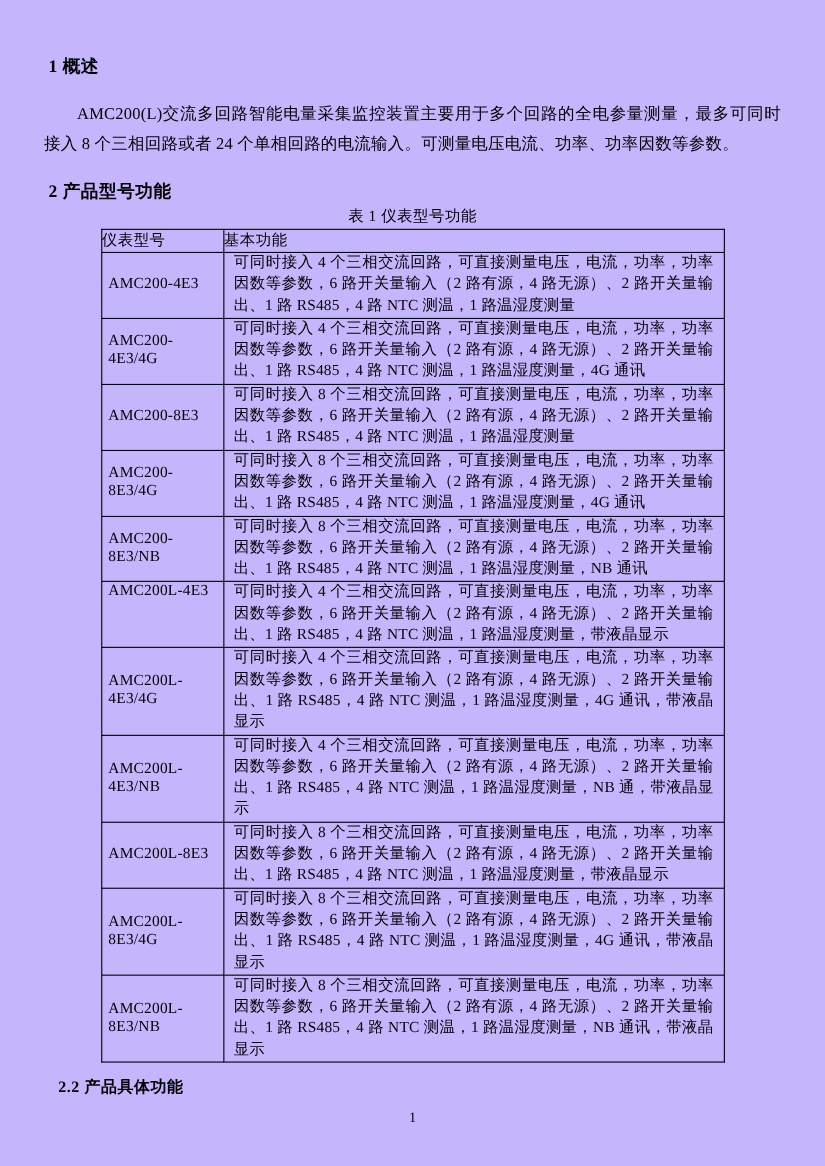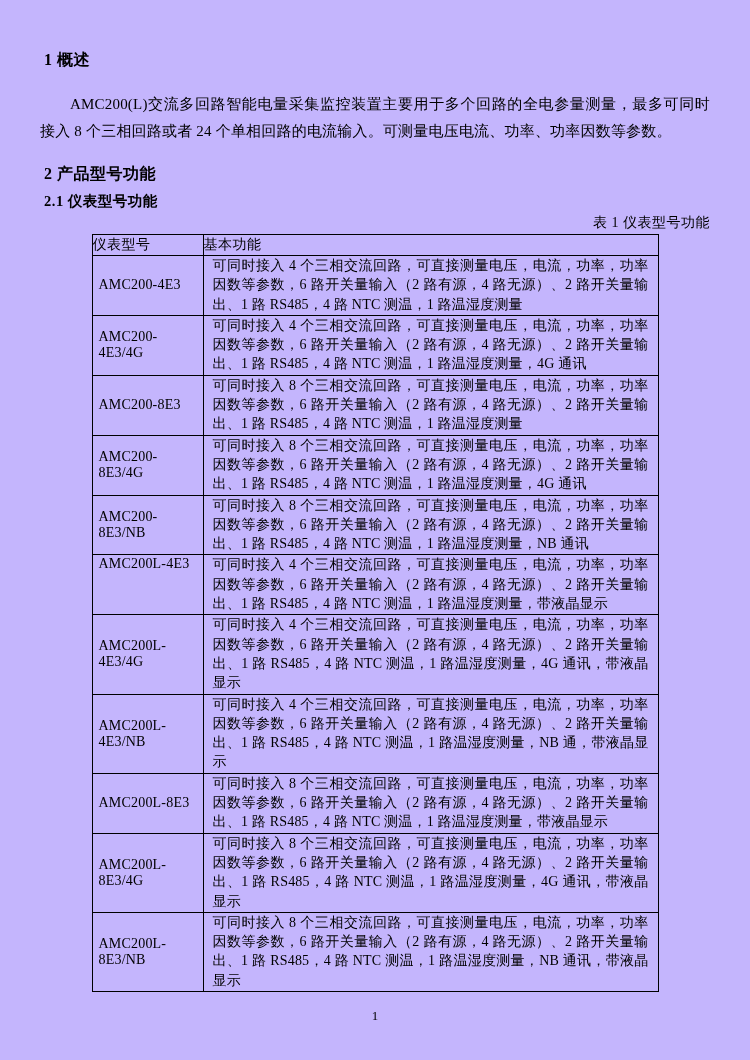--- a/index.html
+++ b/index.html
@@ -40,21 +40,21 @@
   }
   .section21-heading {
     margin-top: 7px;
     font-size: 14.5px;
     font-weight: bold;
     margin-left: 4px;
     letter-spacing: 0.5px;
   }
   .table-caption {
     margin-top: 3px;
-    text-align: right;
+    text-align: center;
     font-size: 14px;
     letter-spacing: 0.5px;
   }
   table.models {
     width: 566px;
     margin: 2px auto 0 auto;
     border-collapse: collapse;
     table-layout: fixed;
   }
   table.models th, table.models td {
@@ -103,21 +103,20 @@
 </head>
 <body>
 
 <div class="page">
   <div class="content">
 
     <div class="h-level1">1 概述</div>
     <div class="overview-para">AMC200(L)交流多回路智能电量采集监控装置主要用于多个回路的全电参量测量，最多可同时接入 8 个三相回路或者 24 个单相回路的电流输入。可测量电压电流、功率、功率因数等参数。</div>
 
     <div class="section2-heading">2 产品型号功能</div>
-    <div class="section21-heading">2.1 仪表型号功能</div>
 
     <div class="table-caption">表 1 仪表型号功能</div>
 
     <table class="models">
       <colgroup>
           <col class="c-model">
           <col class="c-func">
         </colgroup>
       <thead>
         <tr>
@@ -166,17 +165,18 @@
           <td class="model">AMC200L-8E3/4G</td>
           <td class="func">可同时接入 8 个三相交流回路，可直接测量电压，电流，功率，功率因数等参数，6 路开关量输入（2 路有源，4 路无源）、2 路开关量输出、1 路 RS485，4 路 NTC 测温，1 路温湿度测量，4G 通讯，带液晶显示</td>
         </tr>
         <tr>
           <td class="model">AMC200L-8E3/NB</td>
           <td class="func">可同时接入 8 个三相交流回路，可直接测量电压，电流，功率，功率因数等参数，6 路开关量输入（2 路有源，4 路无源）、2 路开关量输出、1 路 RS485，4 路 NTC 测温，1 路温湿度测量，NB 通讯，带液晶显示</td>
         </tr>
       </tbody>
     </table>
 
+    <div class="section22-heading">2.2 产品具体功能</div>
 
   </div>
 
   <div class="page-number">1</div>
 </div>
 
 </body></html>

